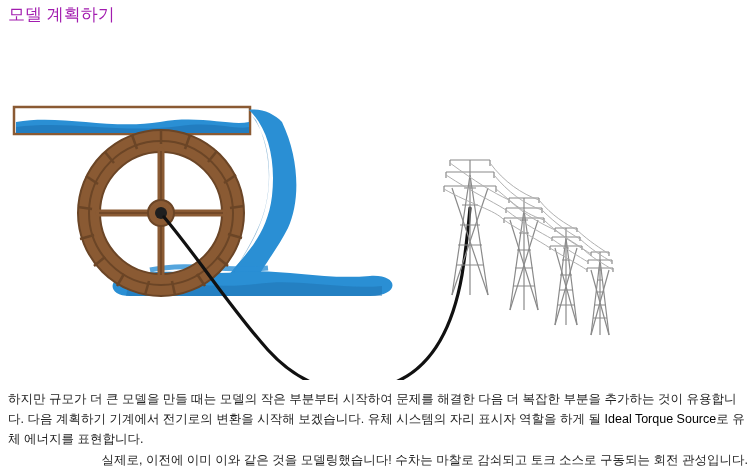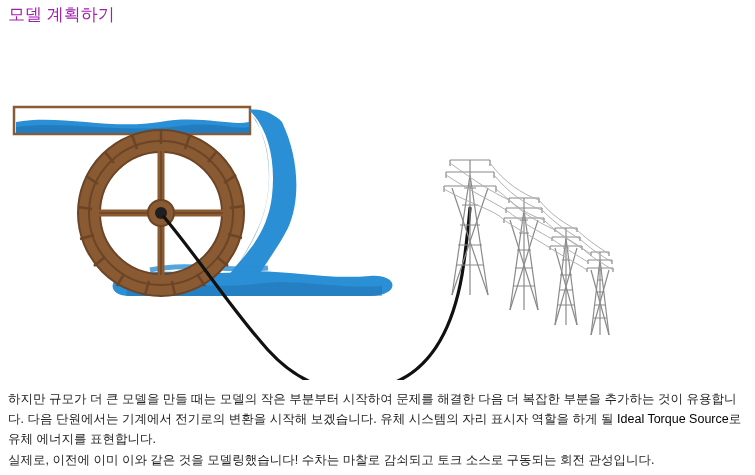--- a/index.html
+++ b/index.html
@@ -40,20 +40,21 @@
   }
   .para-body1 {
     left: 8px;
     top: 389px;
     width: 740px;
   }
   .para-body2 {
     left: 8px;
     top: 450px;
     width: 740px;
+    text-align: right;
   }
   .accent {
     color: #000000;
   }
   .figure {
     position: absolute;
     left: 0px;
     top: 100px;
     width: 755px;
     height: 280px;
@@ -192,17 +193,17 @@
           <path d="M552 139 C 568 150, 578 156, 588 162"></path>
           <path d="M580 139 C 592 150, 602 156, 612 162"></path>
           <path d="M555 130 C 570 142, 582 148, 591 154"></path>
           <path d="M577 130 C 590 142, 600 148, 609 154"></path>
         </g>
       </g>
 
     </svg>
   </div>
 
-  <div class="para para-body1"><span>하지만 규모가 더 큰 모델을 만들 때는 모델의 작은 부분부터 시작하여 문제를 해결한 다음 더 복잡한 부분을 추가하는 것이 유용합니다. 다음 단원에서는 기계에서 전기로의 변환을 시작해 보겠습니다. 유체 시스템의 자리 표시자 역할을 하게 될 </span><span class="accent">Ideal Torque Source</span><span>로 유체 에너지를 표현합니다.</span></div>
+  <div class="para para-body1"><span>하지만 규모가 더 큰 모델을 만들 때는 모델의 작은 부분부터 시작하여 문제를 해결한 다음 더 복잡한 부분을 추가하는 것이 유용합니다. 다음 계획하기 기계에서 전기로의 변환을 시작해 보겠습니다. 유체 시스템의 자리 표시자 역할을 하게 될 </span><span class="accent">Ideal Torque Source</span><span>로 유체 에너지를 표현합니다.</span></div>
 
   <div class="para para-body2">실제로, 이전에 이미 이와 같은 것을 모델링했습니다! 수차는 마찰로 감쇠되고 토크 소스로 구동되는 회전 관성입니다.</div>
 
 </div>
 
 </body></html>

